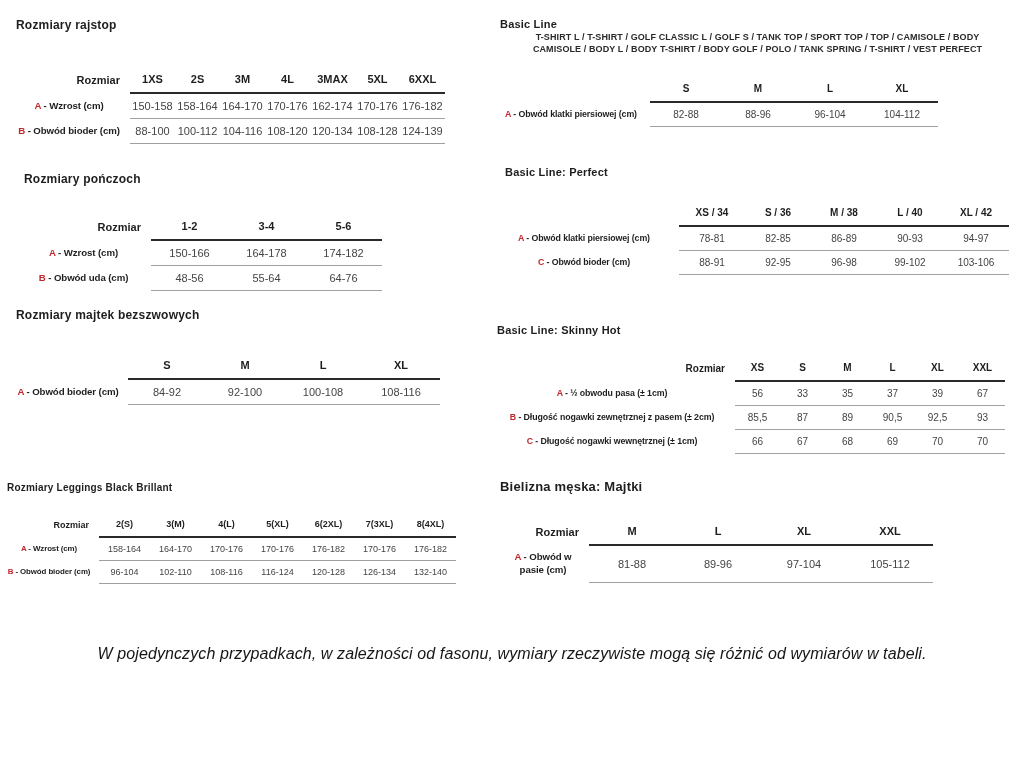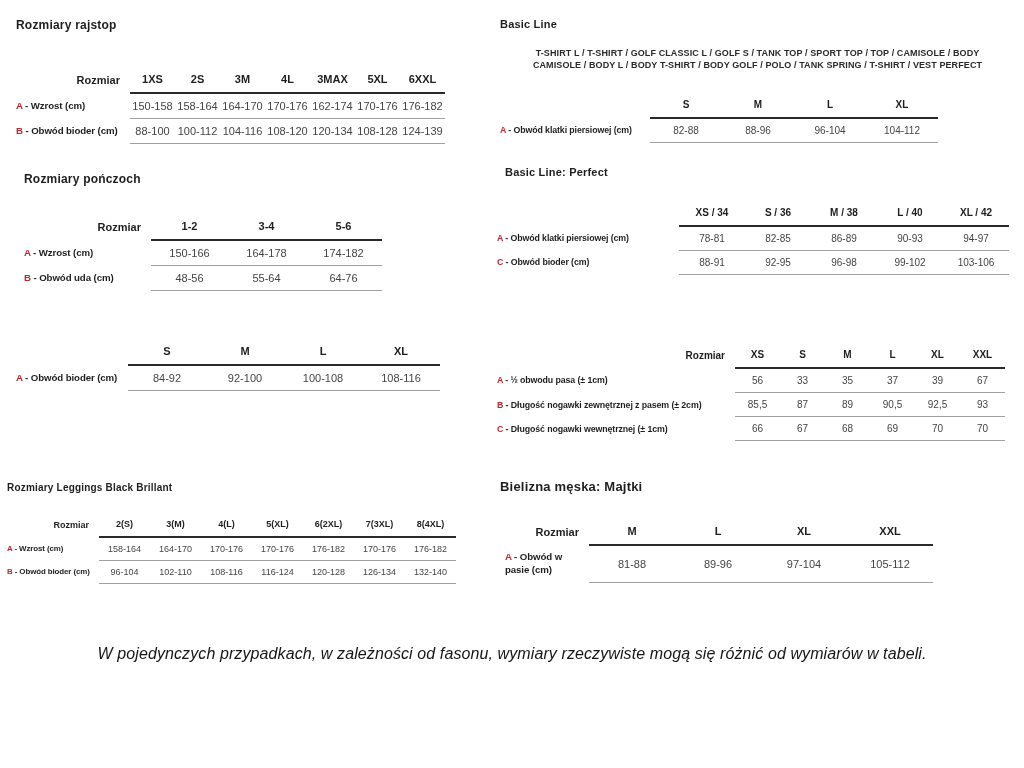--- a/index.html
+++ b/index.html
@@ -7,27 +7,27 @@
   html,body { background:#fff; }
   body { width:1024px; height:768px; position:relative; overflow:hidden;
          font-family:"Liberation Sans", sans-serif; color:var(--ink); }
   .canvas { position:absolute; inset:0; background:#fff; }
   .sec { position:absolute; }
   .title { font-weight:bold; color:var(--ink); letter-spacing:.2px; font-size:12px; line-height:1.15; }
   .title-10 { font-size:10px; }
   .title-11 { font-size:11px; }
   .title-13 { font-size:13px; }
   .subtitle { font-weight:bold; font-size:9px; line-height:1.4; letter-spacing:.1px;
-              text-align:center; width:515px; margin-top:16px; color:#2a2a2a; }
+              text-align:center; width:515px; color:#2a2a2a; }
   table.szt { border-collapse:collapse; table-layout:fixed; }
   .szt thead th { font-weight:bold; text-align:center; vertical-align:bottom;
                   padding:0 0 7px 0; color:var(--ink); }
   .szt thead th.corner { text-align:right; padding-right:10px; }
   .szt thead th.datacol { border-bottom:2px solid var(--thick); }
-  .szt tbody th.rowlabel { font-weight:bold; text-align:left; padding:6px 8px 6px 0;
+  .szt tbody th.rowlabel { font-weight:bold; text-align:center; padding:6px 8px 6px 0;
                            white-space:nowrap; color:var(--ink); font-size:.88em; letter-spacing:-.1px; }
   .szt tbody td { text-align:center; border-bottom:1px solid var(--thin);
                   padding:6px 0; color:var(--val); font-weight:normal; }
   .szt.wrap tbody th.rowlabel { white-space:normal; line-height:1.3; }
   .fs11 { font-size:11px; }
   .fs10 { font-size:10px; }
   .fs9  { font-size:9px; }
   .pfx { color:var(--red); font-weight:bold; }
   .note { position:absolute; left:0; top:645px; width:1024px; text-align:center;
           font-style:italic; font-size:16px; color:#161616; letter-spacing:.1px; }
@@ -115,20 +115,21 @@
             <th class="rowlabel"><span class="pfx">B</span> - Obwód uda (cm)</th>
             <td>48-56</td>
             <td>55-64</td>
             <td>64-76</td>
           </tr>
         </tbody>
       </table>
   </section>
 
   <section class="sec" style="left:16px; top:309px;">
+    <div class="title">Rozmiary majtek bezszwowych</div>
     <table class="szt fs11" style="margin-top:36px;">
         <colgroup>
           <col style="width: 112px;">
           <col style="width: 78px;">
           <col style="width: 78px;">
           <col style="width: 78px;">
           <col style="width: 78px;">
         </colgroup>
         <thead>
           <tr>
@@ -272,20 +273,21 @@
             <td>92-95</td>
             <td>96-98</td>
             <td>99-102</td>
             <td>103-106</td>
           </tr>
         </tbody>
       </table>
   </section>
 
   <section class="sec" style="left:497px; top:324px;">
+    <div class="title title-11">Basic Line: Skinny Hot</div>
     <table class="szt fs10" style="margin-top:25px;">
         <colgroup>
           <col style="width: 238px;">
           <col style="width: 45px;">
           <col style="width: 45px;">
           <col style="width: 45px;">
           <col style="width: 45px;">
           <col style="width: 45px;">
           <col style="width: 45px;">
         </colgroup>

